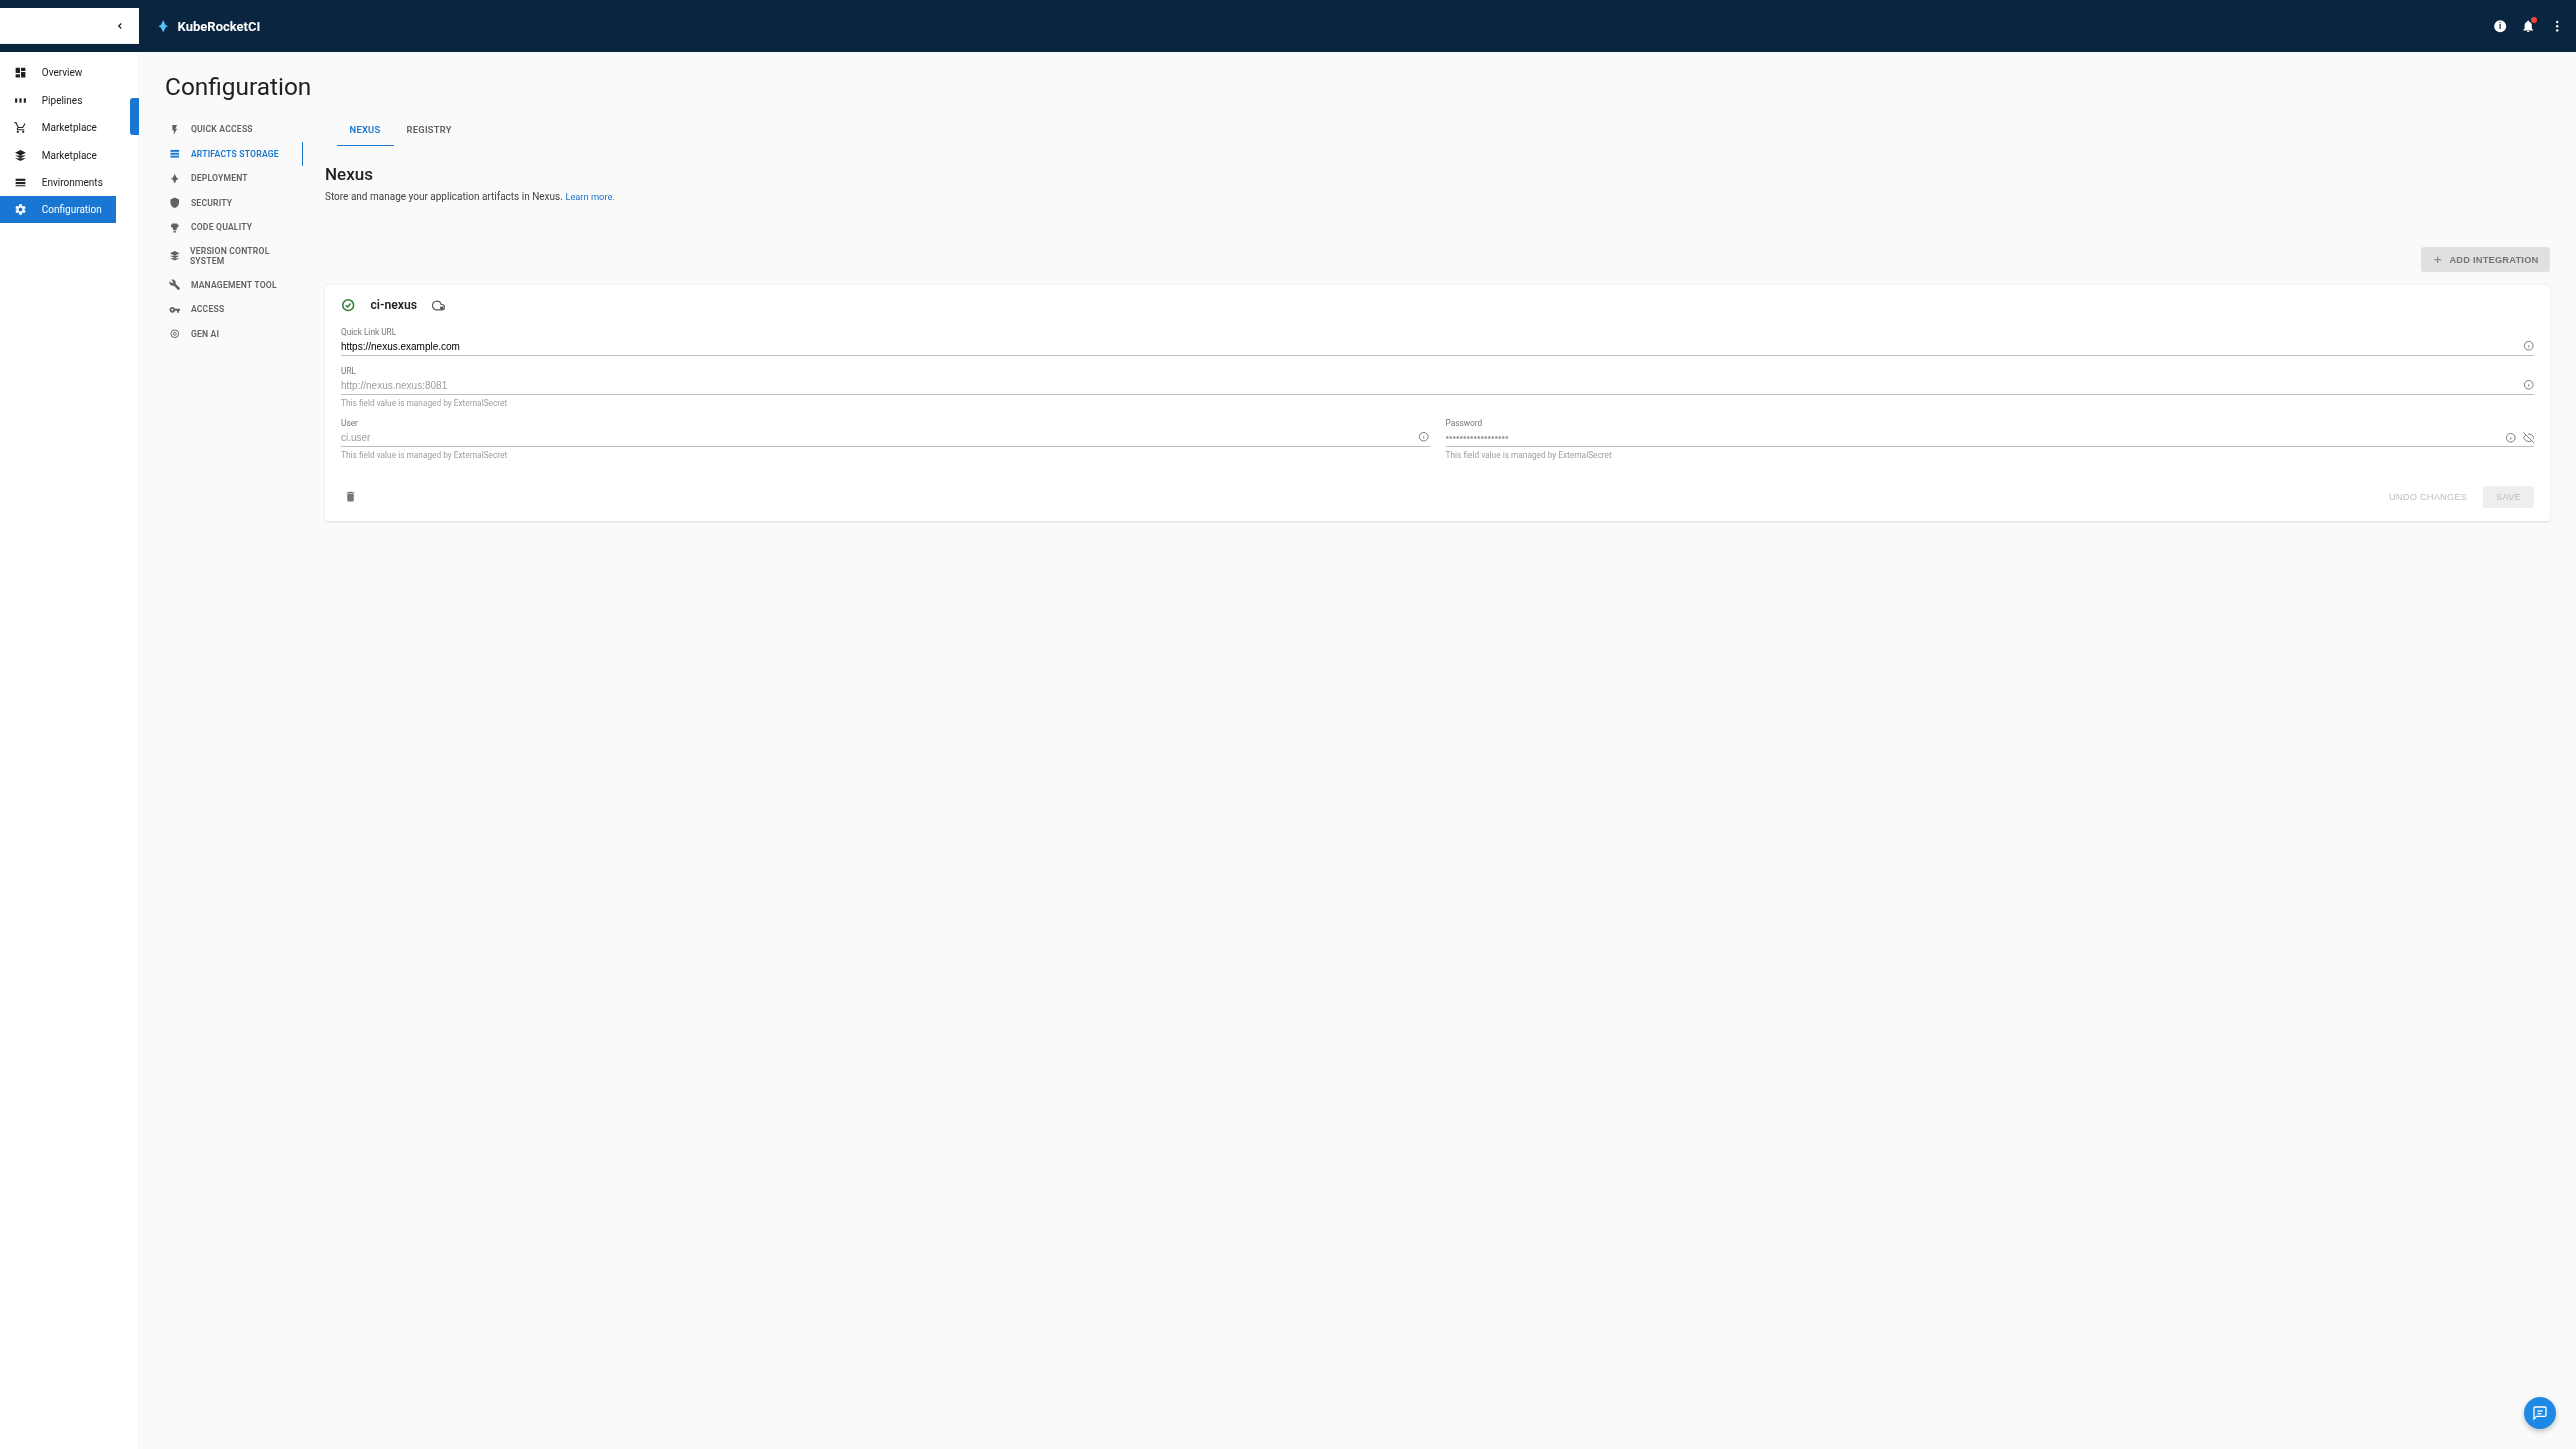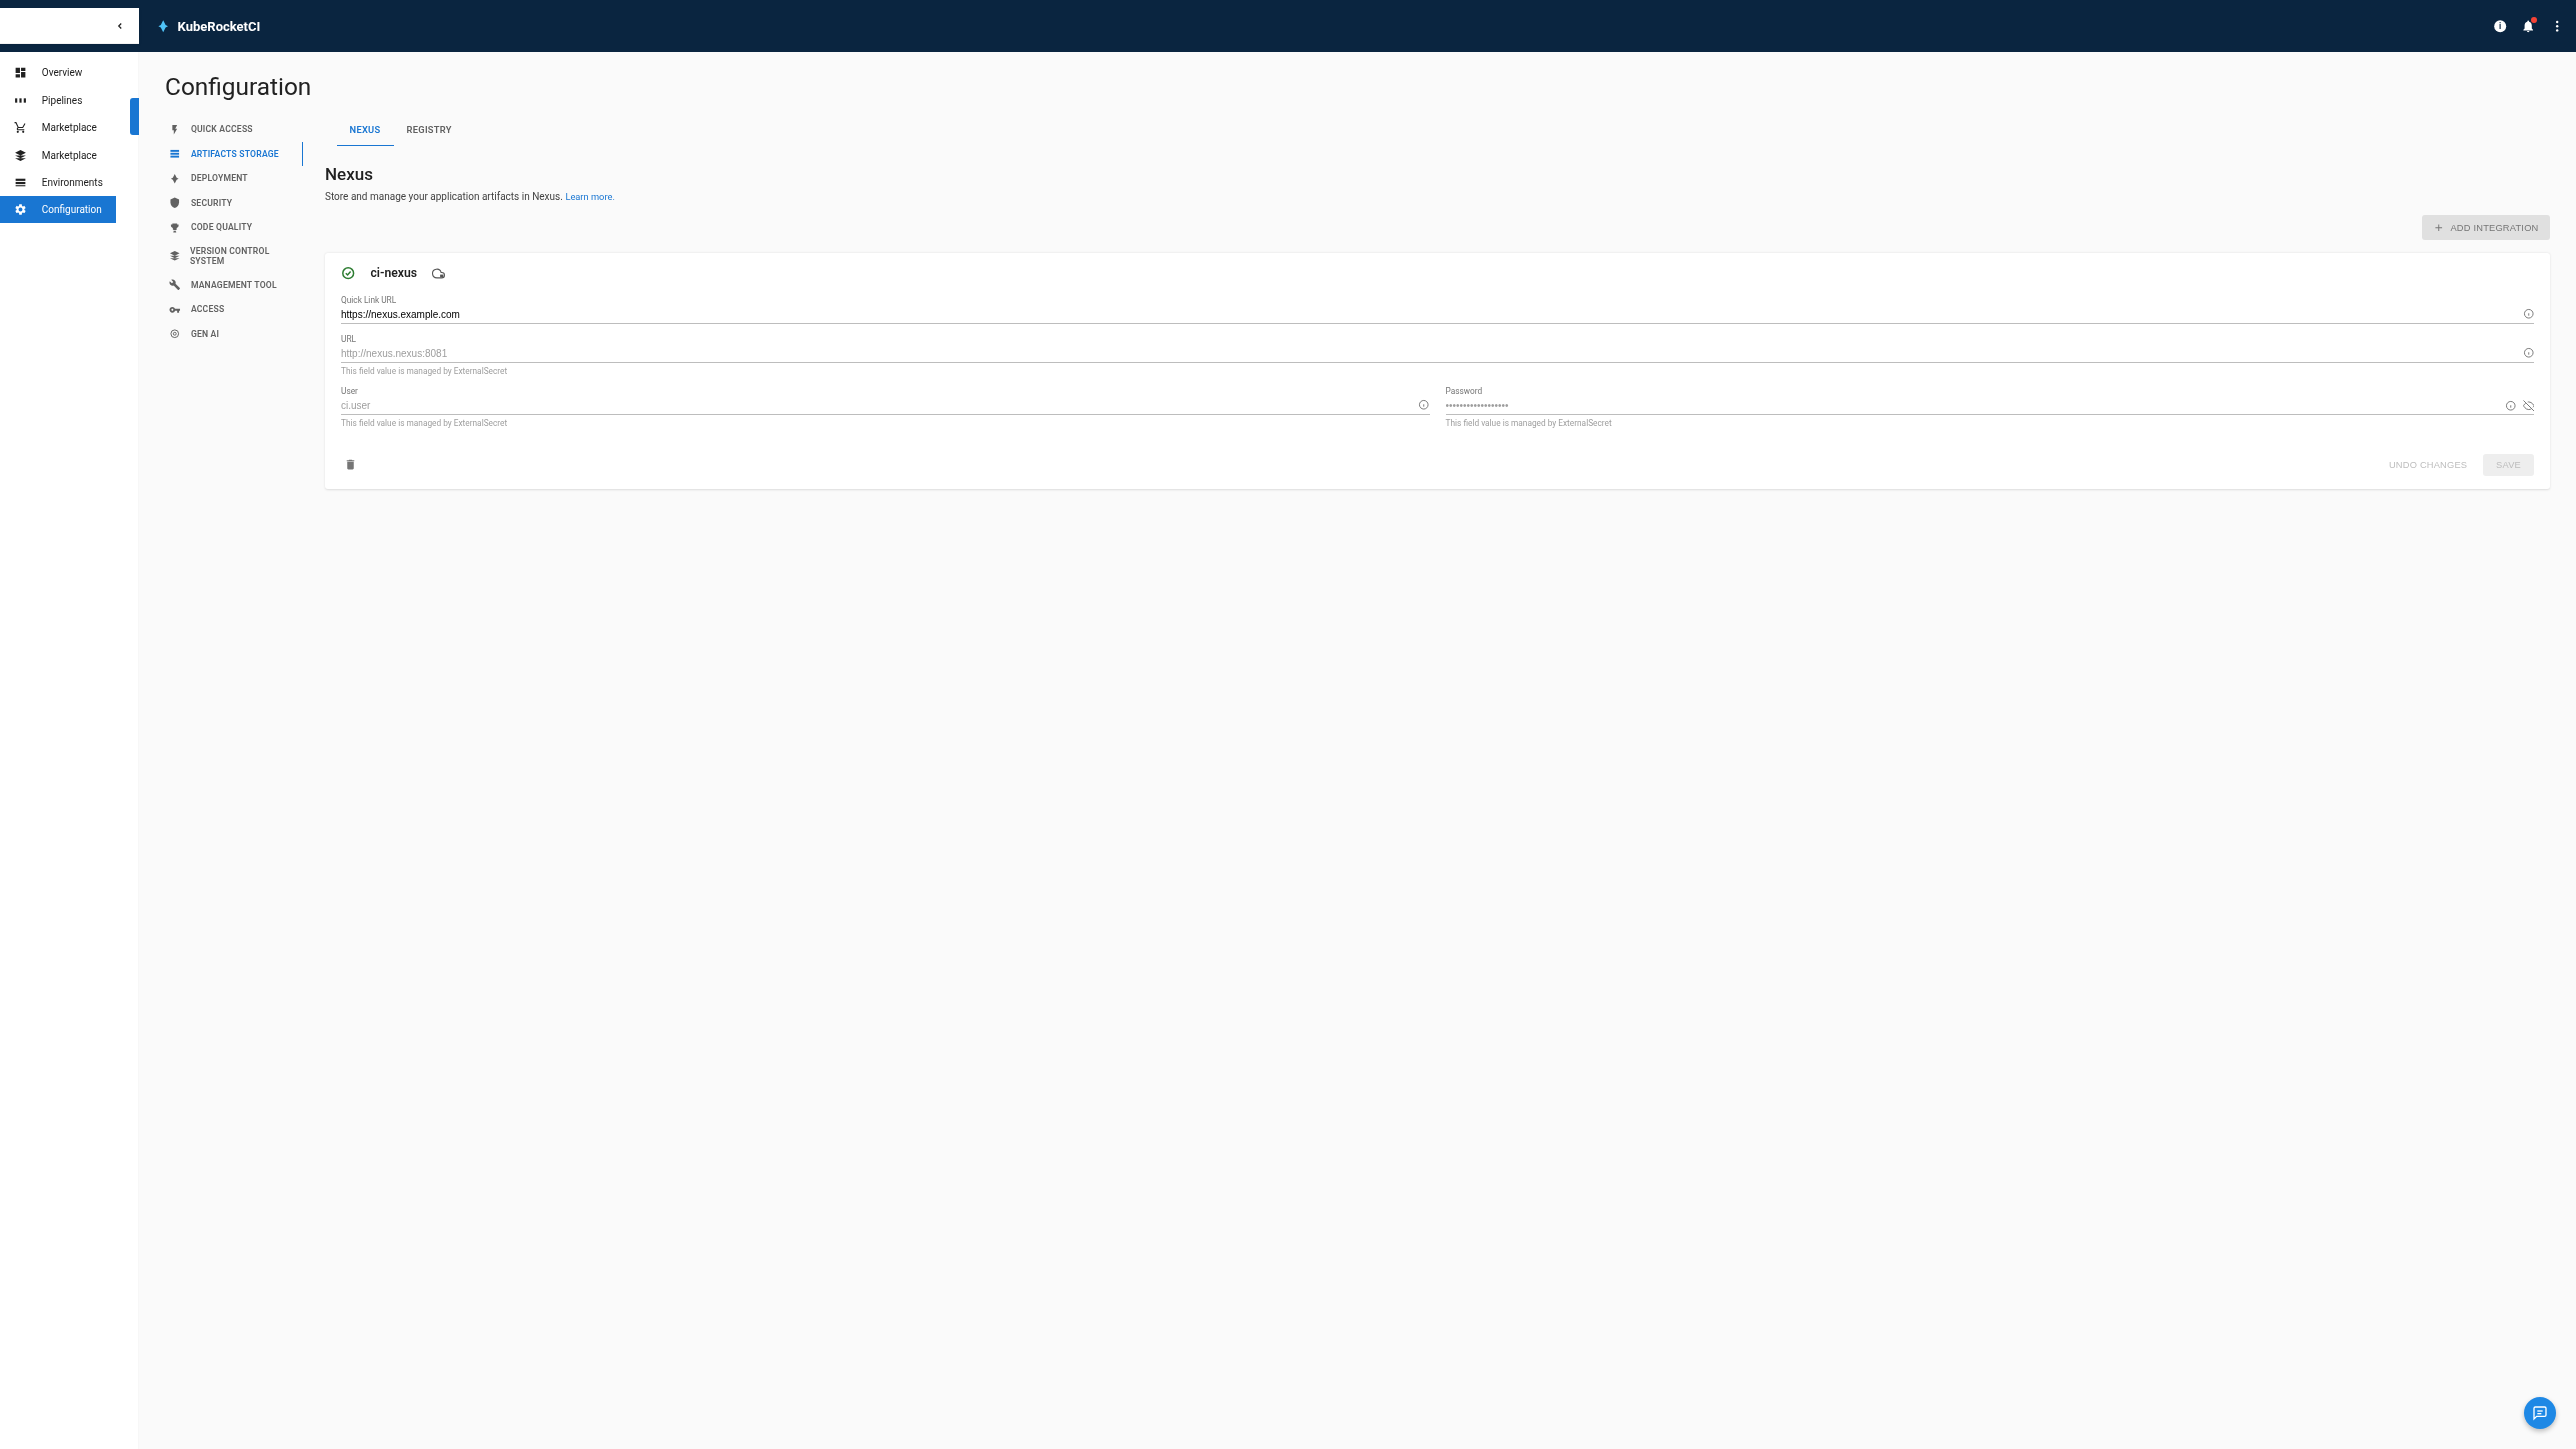--- a/index.html
+++ b/index.html
@@ -49,21 +49,21 @@
 .content { flex: 1; }
 .tabs { display: flex; gap: 0; border-bottom: 0.7px solid transparent; margin-bottom: 17px; padding-left: 11.5px; }
 .tab { padding: 7.2px 13px 10px; font-size: 9.3px; font-weight: 600; color: #616161; cursor: pointer; text-transform: uppercase; letter-spacing: 0.3px; }
 .tab.active { color: #1976d2; border-bottom: 1.4px solid #1976d2; }
 
 .section-title { font-size: 17px; font-weight: 500; margin-bottom: 7.2px; }
 .section-desc { font-size: 10px; color: #424242; margin-bottom: 13px; }
 .section-desc a { color: #1976d2; text-decoration: none; font-size: 9.3px; }
 
 .action-row { display: flex; justify-content: flex-end; margin-bottom: 13px; }
-.add-btn { background: #e0e0e0; color: #757575; border: none; border-radius: 2.9px; padding: 6.5px 11.5px; font-size: 9.3px; font-weight: 400; display: flex; align-items: center; gap: 5.8px; cursor: not-allowed; letter-spacing: 0.2px; }
+.add-btn { background: #e0e0e0; color: #757575; border: none; border-radius: 2.9px; padding: 6.5px 11.5px; font-size: 9.3px; font-weight: 700; display: flex; align-items: center; gap: 5.8px; cursor: not-allowed; letter-spacing: 0.2px; margin-top: 32px; }
 
 .card { background: #fff; border-radius: 2.9px; box-shadow: 0 0.7px 2.2px rgba(0,0,0,0.12); padding: 13px 16px 13px; }
 .card-header { display: flex; align-items: center; gap: 15px; margin-bottom: 14.4px; }
 .status-icon { color: #2e7d32; }
 .card-title { font-size: 12.2px; font-weight: 600; }
 .cloud-icon { color: #555; }
 
 .field { margin-bottom: 10px; position: relative; }
 .field-label { font-size: 8.3px; color: #757575; display: block; margin-bottom: 1.4px; }
 .field-input { width: 100%; border: none; border-bottom: 0.7px solid #bdbdbd; padding: 2.9px 20px 2.9px 0; font-size: 10px; background: transparent; outline: none; }

